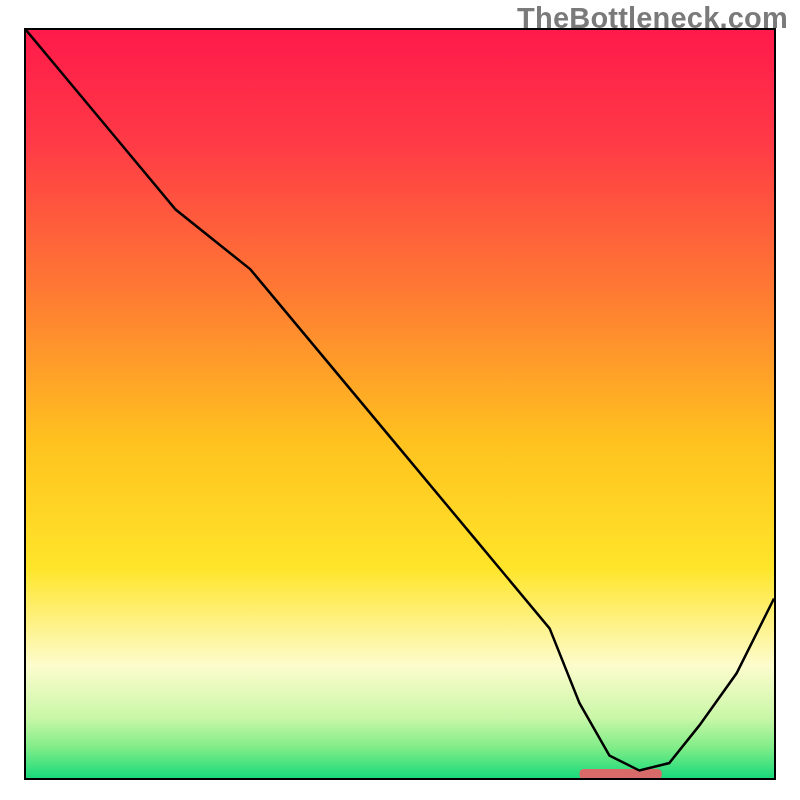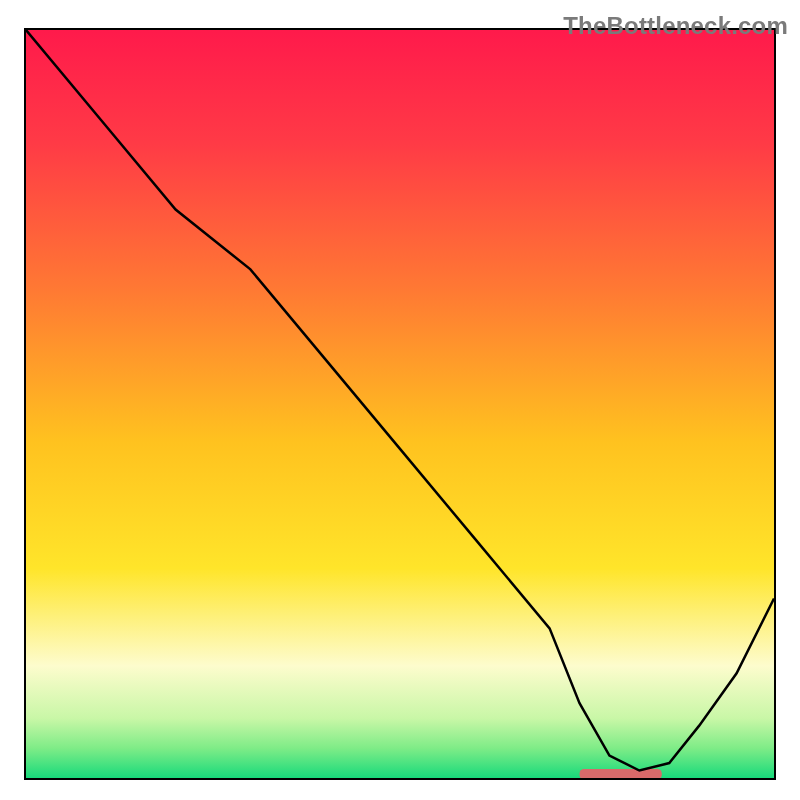--- a/index.html
+++ b/index.html
@@ -6,23 +6,23 @@
     margin: 0;
     padding: 0;
     width: 800px;
     height: 800px;
     background: #ffffff;
     font-family: Arial, Helvetica, sans-serif;
     overflow: hidden;
   }
   .watermark {
     position: absolute;
-    top: 12px;
+    top: 2px;
     right: 12px;
-    font-size: 24px;
+    font-size: 29px;
     font-weight: bold;
     color: #7a7a7a;
     letter-spacing: 0.2px;
     z-index: 10;
   }
   .plot-frame {
     position: absolute;
     top: 28px;
     left: 24px;
     width: 752px;

